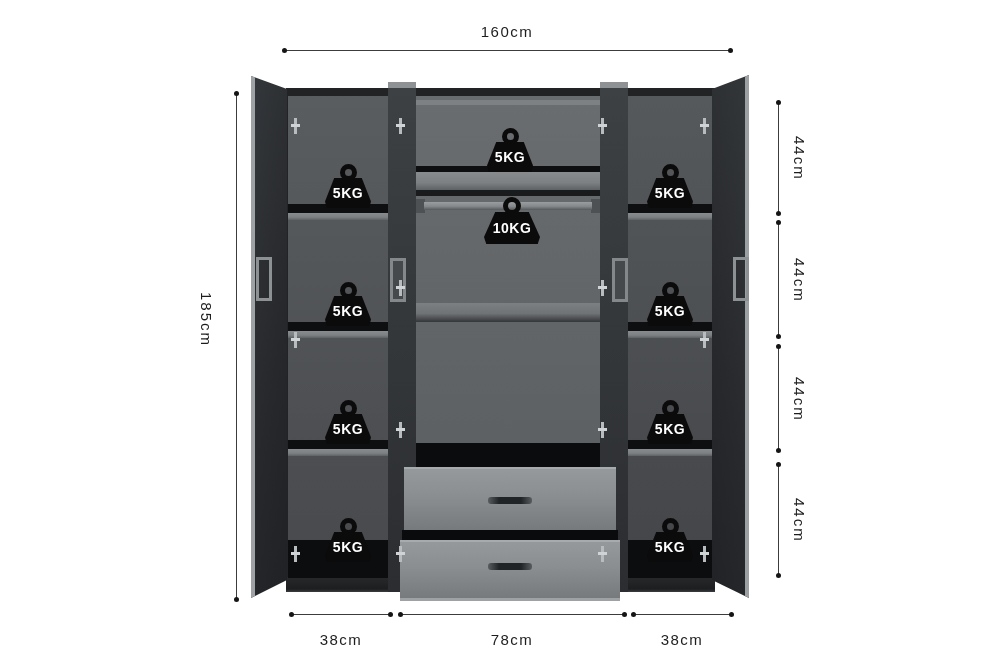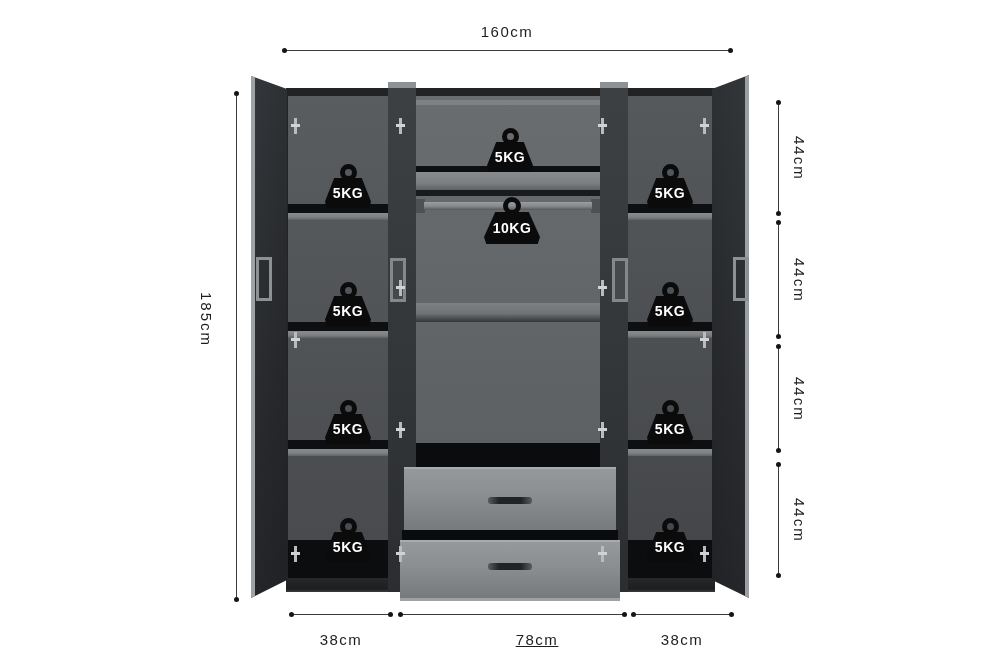--- a/index.html
+++ b/index.html
@@ -106,21 +106,21 @@
   <div class="dline-v" style="left:778px;top:463px;height:114px;"></div>
   <div class="dim-label v" style="left:789px;top:128px;height:60px;">44cm</div>
   <div class="dim-label v" style="left:789px;top:250px;height:60px;">44cm</div>
   <div class="dim-label v" style="left:789px;top:369px;height:60px;">44cm</div>
   <div class="dim-label v" style="left:789px;top:490px;height:60px;">44cm</div>
 
   <div class="dline-h" style="left:290px;top:614px;width:102px;"></div>
   <div class="dline-h" style="left:399px;top:614px;width:227px;"></div>
   <div class="dline-h" style="left:632px;top:614px;width:101px;"></div>
   <div class="dim-label" style="left:301px;top:630px;width:80px;">38cm</div>
-  <div class="dim-label" style="left:497px;top:630px;width:80px;text-decoration:underline;">78cm</div>
+  <div class="dim-label" style="left:472px;top:630px;width:80px;">78cm</div>
   <div class="dim-label" style="left:642px;top:630px;width:80px;">38cm</div>
 
   <div class="wardrobe">
 
     <div class="body-shell"></div>
     <div class="base-band"></div>
 
     <div class="door-left">
       <div class="lit-edge"></div>
     </div>

